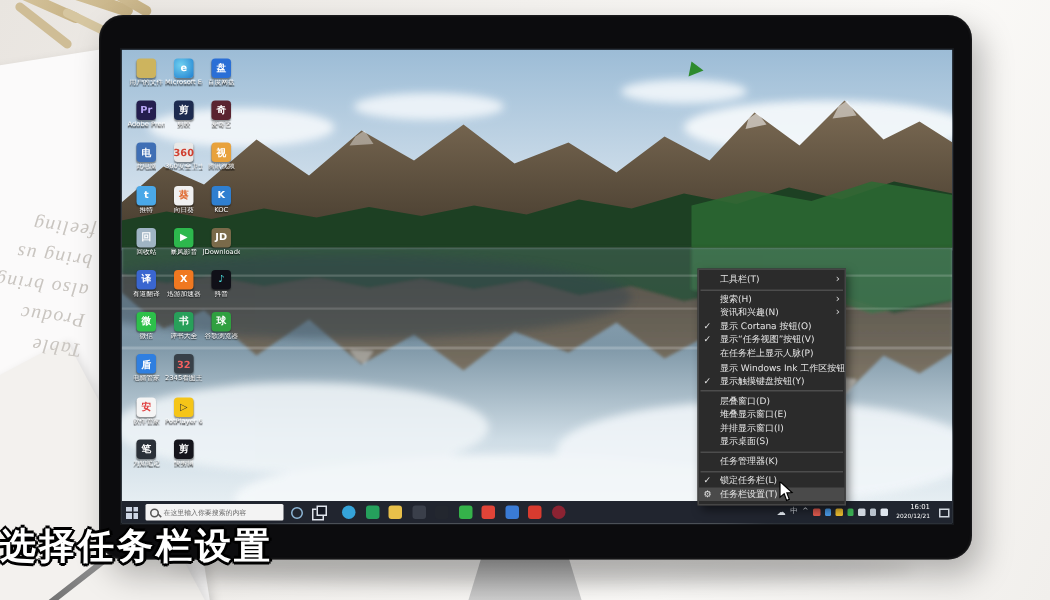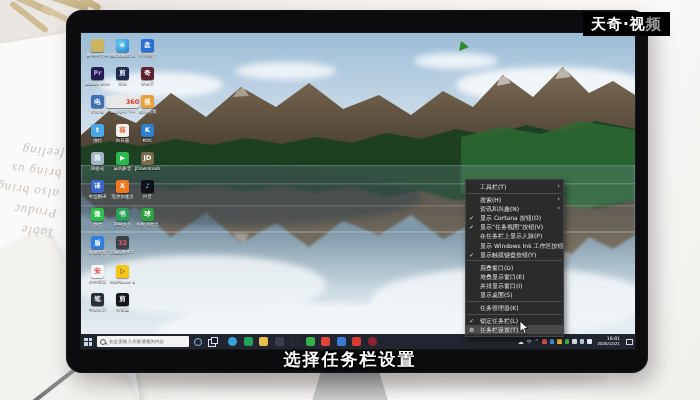--- a/index.html
+++ b/index.html
@@ -87,22 +87,22 @@
   .tray-dot{width:4.5px;height:4.5px;border-radius:1px;display:inline-block;}
   .clock{text-align:right;color:#fff;line-height:1;margin-left:3px;}
   .clock .t{font-size:4.6px;}
   .clock .d{font-size:3.9px;margin-top:1px;}
   .action-center{width:7px;height:6px;border:1px solid #cfd6de;margin-left:3px;box-sizing:border-box;}
 
   
   .cursor{position:absolute;left:438px;top:288px;z-index:12;}
 
   
-  .subtitle{position:absolute;left:0;right:0;top:348px;text-align:center;z-index:40;
-            font-size:17px;font-weight:bold;color:#fff;letter-spacing:2px;
+  .subtitle{position:absolute;left:0;right:0;top:348px;z-index:40;
+            font-size:24px;font-weight:bold;color:#fff;letter-spacing:2px;
             text-shadow:-2px 0 #000,2px 0 #000,0 -2px #000,0 2px #000,-1px -1px #000,1px 1px #000,-1px 1px #000,1px -1px #000;}
 </style>
 </head>
 <body>
 
 <div class="scene">
 
   <div class="paper"></div>
   <div class="paper2"></div>
   <div class="paper-text">
@@ -115,24 +115,20 @@
   <div class="pen-line"></div>
   <div class="wheat">
       <i></i>
       <i></i>
       <i></i>
       <i></i>
       <i></i>
     </div>
   <div class="desk-shadow"></div>
 
-  <div class="watermark">
-    <span class="w1">天奇·视</span>
-    <span class="w2">频</span>
-  </div>
 
   <div class="stand"></div>
   <div class="monitor">
     <div class="screen">
 
       <svg class="wallpaper" width="554" height="316" viewBox="0 0 554 316">
         <defs>
           <linearGradient id="sky" x1="0" y1="0" x2="0" y2="1">
             <stop offset="0" stop-color="#9cbcd6"></stop>
               <stop offset="1" stop-color="#e7eef4"></stop>
@@ -225,21 +221,21 @@
             </div>
           </div>
           <div class="icon-row">
             <div class="desk-icon">
               <div class="icon-box" style="background: rgb(63, 111, 181);">
                 <span class="icon-glyph">电</span>
               </div>
               <div class="icon-label">此电脑</div>
             </div>
             <div class="desk-icon">
-              <div class="icon-box" style="background: rgb(232, 232, 232); padding-left: 20px;">
+              <div class="icon-box" style="background: rgb(232, 232, 232);">
                 <span class="icon-glyph" style="color: rgb(208, 64, 48);">360</span>
               </div>
               <div class="icon-label">360安全卫士</div>
             </div>
             <div class="desk-icon">
               <div class="icon-box" style="background: rgb(232, 162, 60);">
                 <span class="icon-glyph">视</span>
               </div>
               <div class="icon-label">腾讯视频</div>
             </div>

